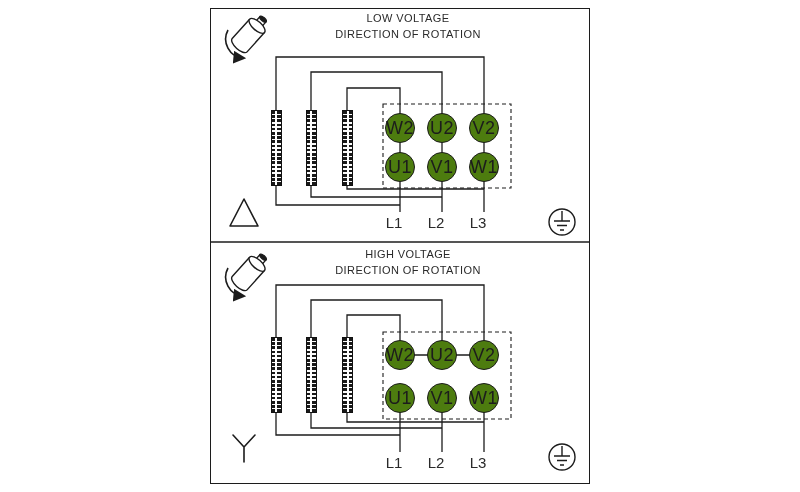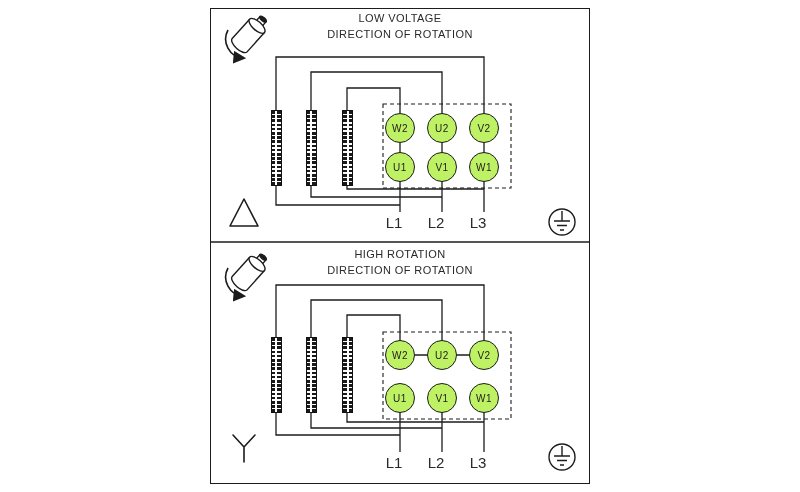--- a/index.html
+++ b/index.html
@@ -8,27 +8,27 @@
     font-family:"Liberation Sans", sans-serif; color:#1c1c1c; overflow:hidden;
   }
   .frame {
     position:absolute; left:210px; top:8px; width:380px; height:476px;
     border:1.5px solid #1c1c1c; box-sizing:border-box;
   }
   .overlay { position:absolute; left:0; top:0; }
   .icon { position:absolute; }
   .ptitle, .psub {
     position:absolute; left:210px; width:380px; text-align:center;
-    font-size:11px; letter-spacing:0.4px; color:#2a2a2a;
+    font-size:11px; letter-spacing:0.4px; color:#2a2a2a;padding-left:8px;
   }
   .term {
     position:absolute; width:30px; height:30px; box-sizing:border-box;
-    border:1.5px solid #1c1c1c; border-radius:50%; background:#bef264;
+    border:1.5px solid #1c1c1c; border-radius:50%; background:#4d7c0f;
     display:flex; align-items:center; justify-content:center;
-    font-size:10px; letter-spacing:0.5px; color:#1c1c1c;
+    font-size:18px; letter-spacing:0.5px; color:#1c1c1c;
   }
   .bar {
     position:absolute; width:11px; height:76px; box-sizing:border-box;
     border:1px solid #111;
     background-image:
       linear-gradient(90deg, rgba(255,255,255,0) 0px, rgba(255,255,255,0) 3.5px, #ffffff 3.5px, #ffffff 5.5px, rgba(255,255,255,0) 5.5px, rgba(255,255,255,0) 9px),
       repeating-linear-gradient(180deg, #191919 0px, #191919 2.6px, #fbfbfb 2.6px, #fbfbfb 4.2px);
   }
   .lline {
     position:absolute; width:24px; text-align:center; font-size:15px; color:#2a2a2a;
@@ -106,21 +106,21 @@
       <rect x="23" y="3" width="8" height="9"></rect>
       <ellipse cx="27" cy="3" rx="4" ry="1.8" fill="#1c1c1c"></ellipse>
       <path d="M17 12 L17 38 A10 4.4 0 0 0 37 38 L37 12"></path>
       <ellipse cx="27" cy="12" rx="10" ry="4.4"></ellipse>
     </g>
     <path d="M8 20 A19 19 0 0 0 23 48" fill="none" stroke="#1c1c1c" stroke-width="1.6" marker-end="url(#ah-b)"></path>
   </svg>
 
   <div class="ptitle" style="top:12px">LOW VOLTAGE</div>
   <div class="psub" style="top:28px">DIRECTION OF ROTATION</div>
-  <div class="ptitle" style="top:248px">HIGH ROTATION</div>
+  <div class="ptitle" style="top:248px">HIGH VOLTAGE</div>
   <div class="psub" style="top:264px">DIRECTION OF ROTATION</div>
 
   <div class="bar" style="left:271px; top:110px"></div>
   <div class="bar" style="left:306px; top:110px"></div>
   <div class="bar" style="left:342px; top:110px"></div>
 
   <div class="bar" style="left:271px; top:337px"></div>
   <div class="bar" style="left:306px; top:337px"></div>
   <div class="bar" style="left:342px; top:337px"></div>
 

